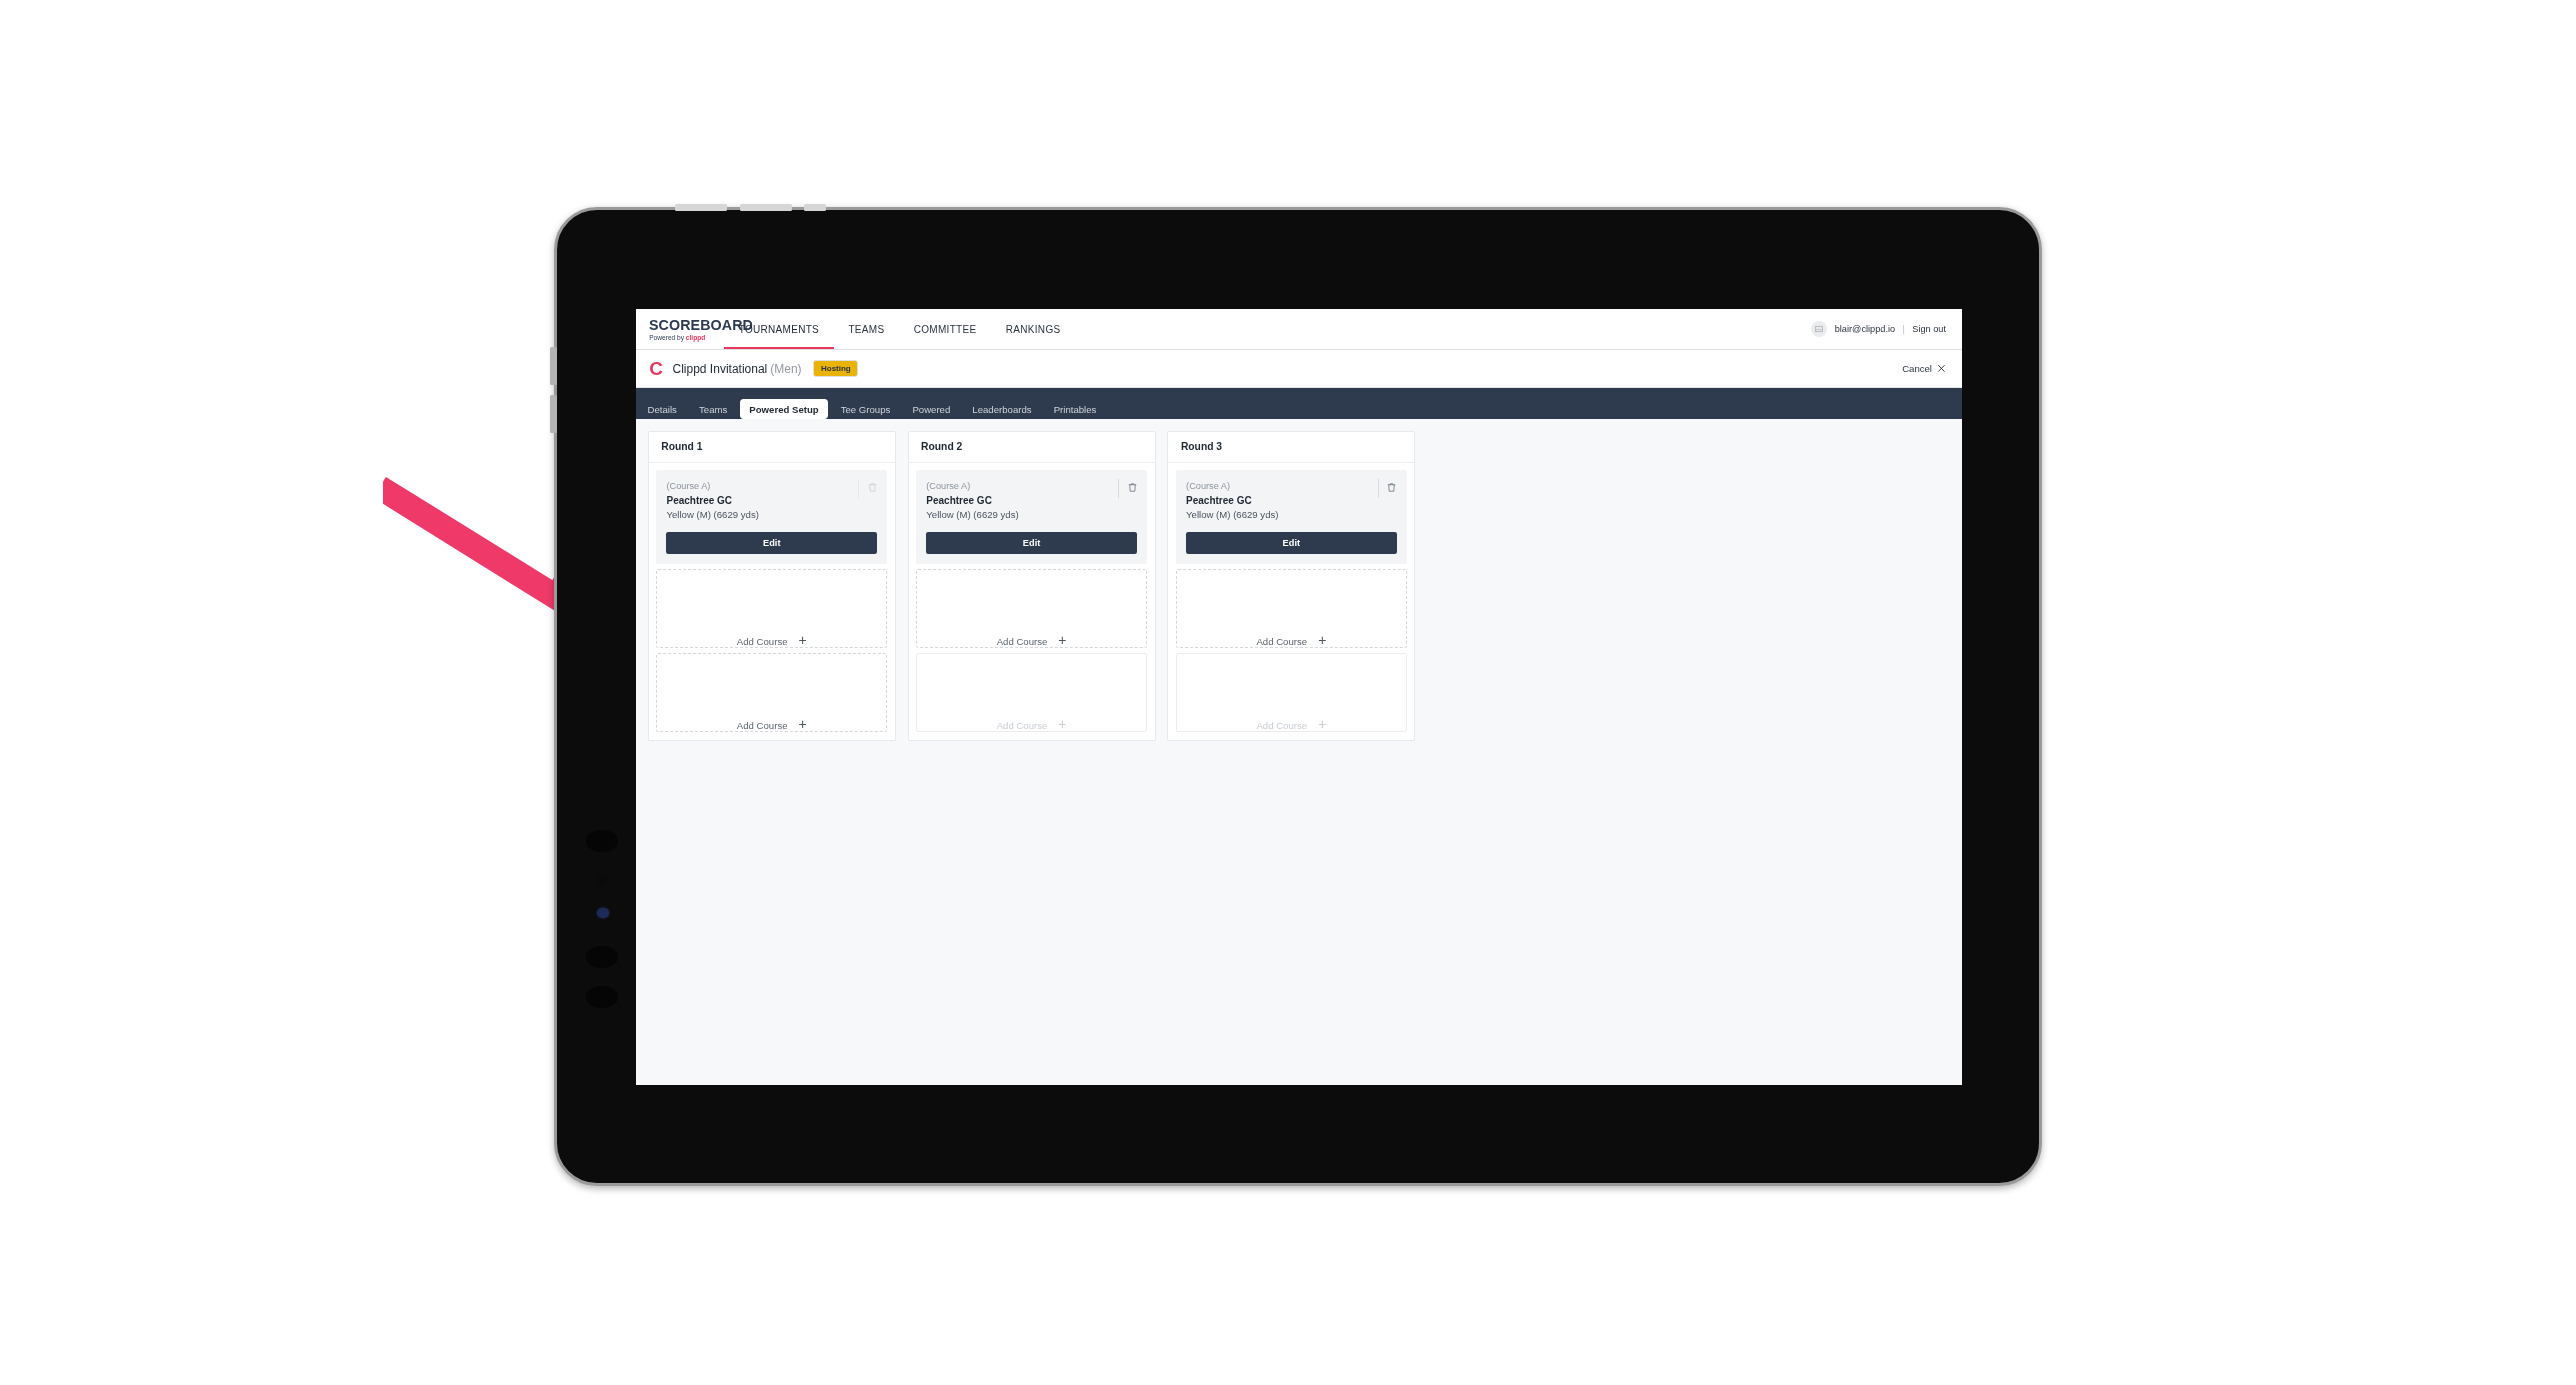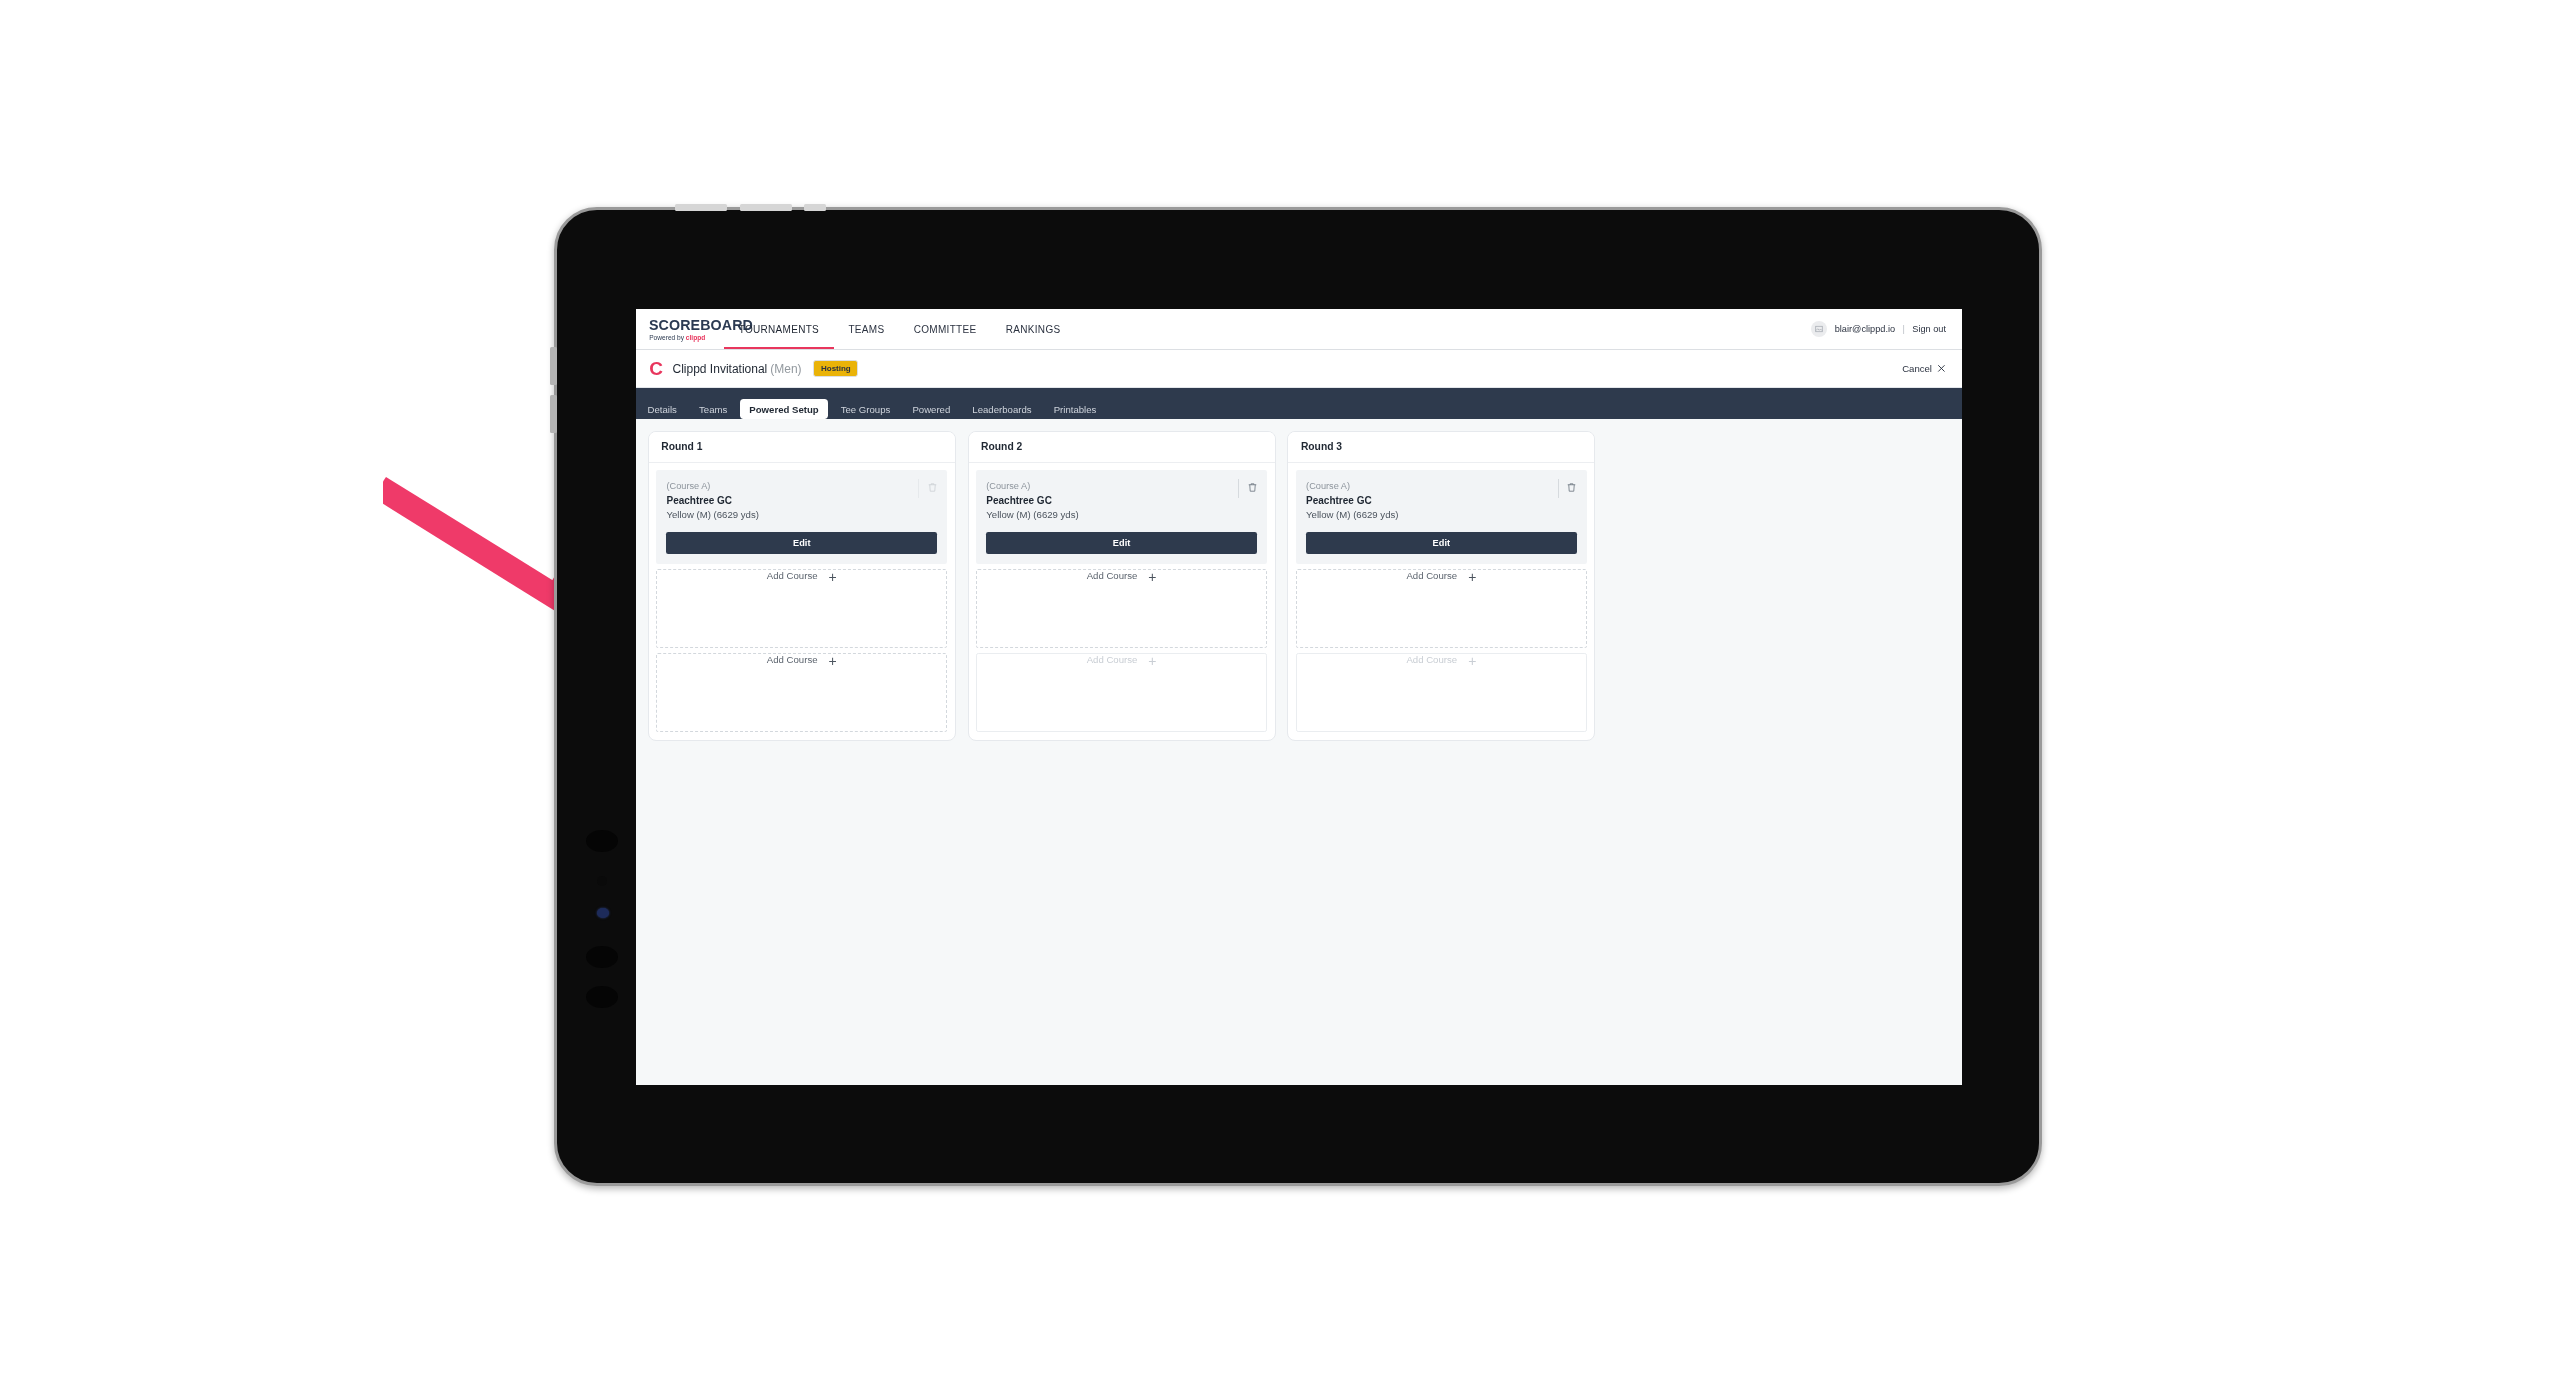--- a/index.html
+++ b/index.html
@@ -109,21 +109,21 @@
     padding-left: 2px; gap: 2.9px;
   }
   .tab {
     font-size: 9.6px; color: #cfd4dc; padding: 4.4px 9.6px; border-radius: 3.7px; cursor: pointer;
   }
   .tab.active { background: #ffffff; color: #1f2732; font-weight: 700; }
 
   
   #content { padding: 11.8px 0 0 11.8px; display: flex; gap: 11.8px; align-items: flex-start; }
   .round-col {
-    width: 308px; background: #ffffff; border: 0.7px solid #e6e9ed; border-radius: 8px;
+    width: 248px; background: #ffffff; border: 0.7px solid #e6e9ed; border-radius: 2px;
     flex: none; overflow: hidden;
   }
   .round-head {
     padding: 9.6px 12.5px; font-size: 10.3px; font-weight: 700; color: #1f2732;
     border-bottom: 0.7px solid #eceef1; background: #fff;
   }
   .round-body { padding: 7.4px; display: flex; flex-direction: column; gap: 5.2px; }
 
   .course-card { background: #f2f4f6; border-radius: 2.2px; padding: 9.6px 10.3px 10.3px; position: relative; }
   .course-sub { font-size: 9.2px; color: #8d949c; line-height: 1.45; }
@@ -137,21 +137,21 @@
   .trash.faded { opacity: .28; }
   .vdiv.faded { opacity: .42; }
   .edit-btn {
     margin-top: 9.6px; height: 21.3px; background: #2e3a4d; color: #ffffff;
     font-size: 9.2px; font-weight: 700; display: flex; align-items: center; justify-content: center;
     border-radius: 2.2px; cursor: pointer; letter-spacing: 0.1px;
   }
 
   .add-slot {
     height: 79px; border: 0.7px dashed #d3d8dd; border-radius: 2.2px; background: #ffffff;
-    display: flex; align-items: flex-start; justify-content: center; gap: 11px;
+    display: flex; align-items: flex-end; justify-content: center; gap: 11px;
     font-size: 9.6px; color: #5c646e; cursor: pointer;
   }
   .add-slot .plus { font-size: 14px; line-height: 1; color: #4d555f; font-weight: 400; }
   .add-slot.dim { border-style: solid; border-color: #eaedf0; color: #c9ced4; }
   .add-slot.dim .plus { color: #c9ced4; }
 </style>
 </head>
 <body>
 
 <div id="stage">

